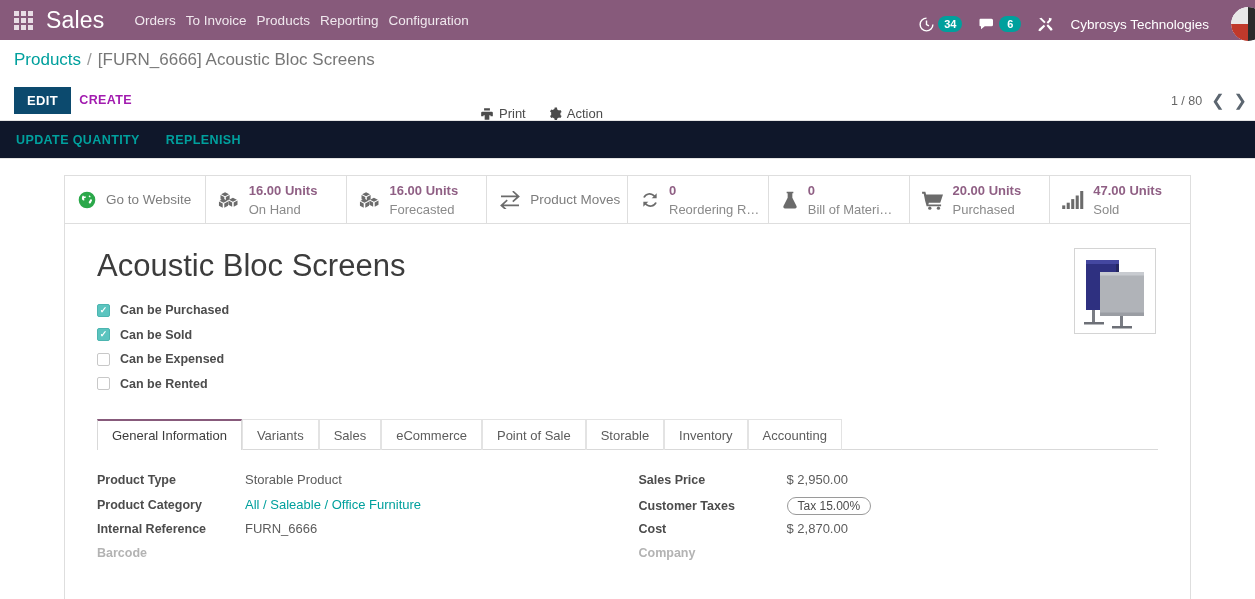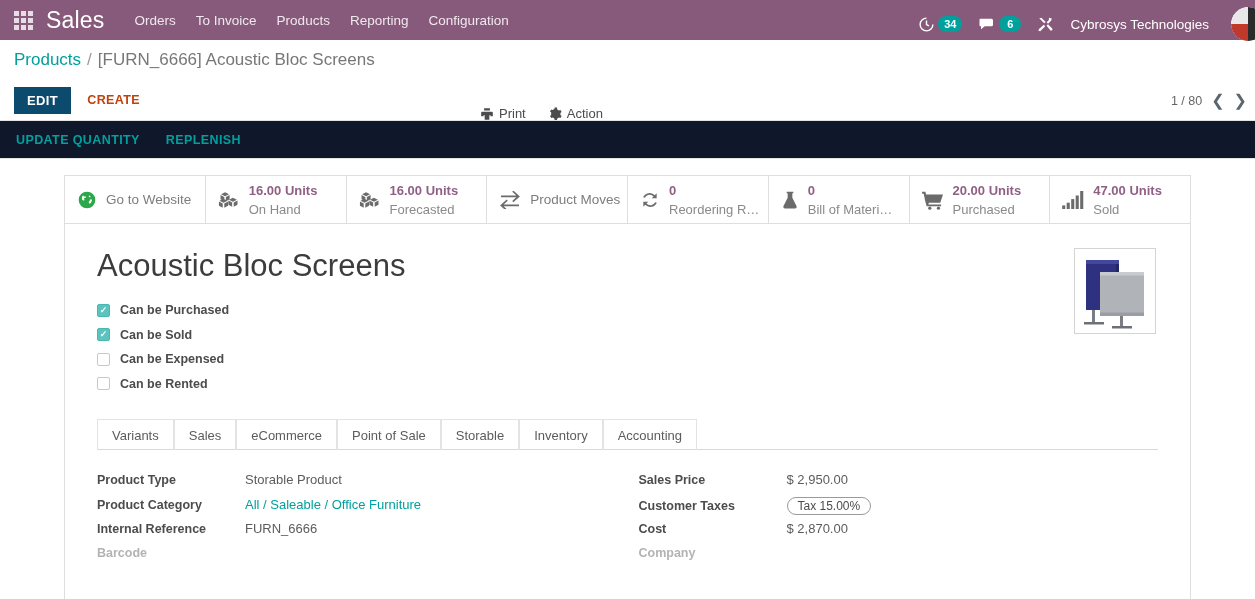--- a/index.html
+++ b/index.html
@@ -23,21 +23,21 @@
   }
   .apps-grid .g {
     display: grid; grid-template-columns: repeat(3, 5px);
     grid-template-rows: repeat(3, 5px); gap: 2px;
   }
   .apps-grid .g i { background: #e8dde5; display: block; }
   .brand {
     font-size: 23px; color: #ffffff; font-weight: 400;
     margin-right: 30px; letter-spacing: .2px;
   }
-  .nav-menu { display: flex; align-items: center; gap: 20px; }
+  .nav-menu { display: flex; align-items: center; gap: 10px; }
   .nav-menu a {
     color: #f0e8ee; font-size: 13.5px; text-decoration: none;
     cursor: pointer; white-space: nowrap;
   }
   .nav-right {
     position: absolute; right: 0; top: 0; height: 48px;
     display: flex; align-items: center; gap: 16px; padding-right: 4px;
   }
   .sys-item {
     display: flex; align-items: center; gap: 3px;
@@ -73,23 +73,23 @@
     padding: 0 14px; position: relative;
     border-bottom: 1px solid #e4e4e4;
   }
   .btn-edit {
     background: #0c4a6e; color: #ffffff;
     font-size: 13px; font-weight: bold; letter-spacing: .4px;
     padding: 6px 13px; border: none; cursor: pointer;
     text-transform: uppercase;
   }
   .btn-create {
-    background: transparent; color: #c2410c;
+    background: transparent; color: #a21caf;
     font-size: 12.5px; font-weight: bold; letter-spacing: .4px;
-    padding: 6px 16px; border: none; cursor: pointer;
+    padding: 6px 8px; border: none; cursor: pointer;
     text-transform: uppercase;
   }
   .cp-mid {
     position: absolute; left: 480px; top: 0; height: 41px;
     display: flex; align-items: flex-end; gap: 22px;
   }
   .cp-action {
     display: flex; align-items: center; gap: 5px;
     color: #4c4c4c; font-size: 13px; cursor: pointer;
   }
@@ -431,20 +431,21 @@
           <span class="chk off"></span>
           <span class="chk-lbl">Can be Expensed</span>
         </div>
         <div class="chk-row">
           <span class="chk off"></span>
           <span class="chk-lbl">Can be Rented</span>
         </div>
       </div>
 
       <div class="tabs">
+        <div class="tab active">General Information</div>
         <div class="tab">Variants</div>
         <div class="tab">Sales</div>
         <div class="tab">eCommerce</div>
         <div class="tab">Point of Sale</div>
         <div class="tab">Storable</div>
         <div class="tab">Inventory</div>
         <div class="tab">Accounting</div>
       </div>
 
       <div class="form-grid">

